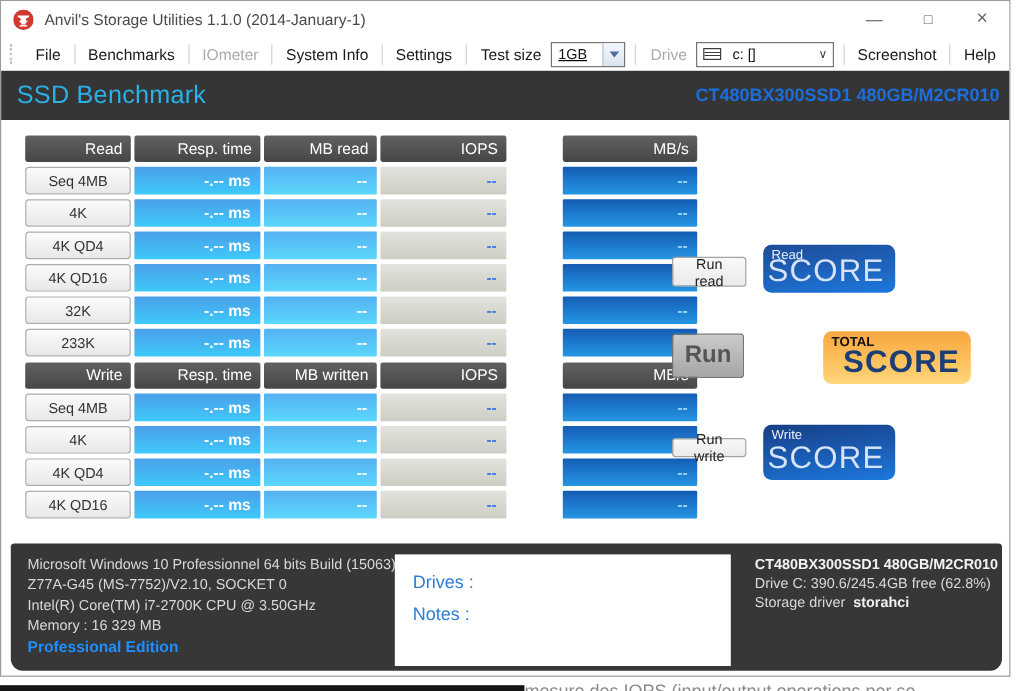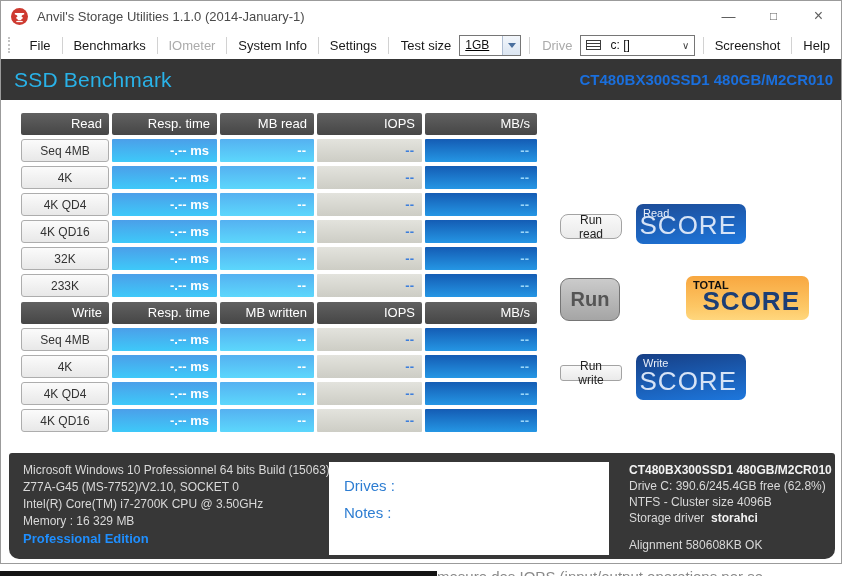--- a/index.html
+++ b/index.html
@@ -52,36 +52,36 @@
   
   .bench{position:absolute;left:20px;}
   .bench.read{top:112px;}
   .bench.write{top:301px;}
   .trow{display:flex;margin-bottom:4px;}
   .hcell{height:22px;line-height:22px;background:linear-gradient(#616161,#464646);
     color:#fff;font-size:13px;text-align:right;padding-right:7px;border-radius:2px;
     margin-right:3px;box-sizing:border-box;}
   .cell{height:23px;line-height:23px;margin-right:3px;box-sizing:border-box;
     font-size:13px;font-weight:bold;text-align:right;padding-right:8px;border-radius:1px;}
-  .c0{width:88px;}.c1{width:105px;}.c2{width:94px;}.c3{width:105px;}.c4{width:112px;margin-right:0;}
+  .c0{width:88px;}.c1{width:105px;}.c2{width:94px;}.c3{width:105px;}.c4{width:112px;margin-right:0;margin-left:44px;}
   .cell.label{background:linear-gradient(#fbfbfb,#e8e8e8);border:1px solid #adadad;
     border-radius:3px;color:#333;font-weight:normal;font-size:12px;text-align:center;padding-right:0;}
   .cell.resp{background:linear-gradient(#4b9fe9,#3ec9f9);color:#fff;}
   .cell.mb{background:linear-gradient(#55b1f1,#5cd7fc);color:#fff;}
   .cell.iops{background:linear-gradient(#e3e3dd,#cdcdc5);color:#3d7edb;}
   .cell.mbs{background:linear-gradient(#145cb4,#2596e4);color:#9bd6f8;}
   
   .btn-small{position:absolute;width:62px;height:25px;font-size:12px;color:#222;
     background:linear-gradient(#f9f9f9,#eaeaea);border:1px solid #a3a3a3;border-radius:3px;
     display:flex;align-items:center;justify-content:center;box-sizing:border-box;cursor:default;
     font-family:"Liberation Sans",sans-serif;}
-  .btn-runread{left:559px;top:213px;border-radius:8px;}
+  .btn-runread{left:559px;top:213px;}
   .btn-runwrite{left:559px;top:364px;height:16px;}
-  .btn-run{position:absolute;left:559px;top:277px;width:60px;height:43px;
-    background:linear-gradient(#cbcbcb,#a5a5a5);border:1px solid #757575;border-radius:9px;
+  .btn-run{position:absolute;left:559px;top:277px;width:60px;height:37px;
+    background:linear-gradient(#cbcbcb,#a5a5a5);border:1px solid #757575;border-radius:3px;
     font-size:20px;font-weight:bold;color:#555;display:flex;align-items:center;justify-content:center;
     box-sizing:border-box;cursor:default;font-family:"Liberation Sans",sans-serif;}
   
   .score{position:absolute;border-radius:7px;}
   .score-read{left:635px;top:203px;width:110px;height:40px;
     background:linear-gradient(172deg,#1d4c97,#1d77dd);}
   .score-write{left:635px;top:353px;width:110px;height:46px;
     background:linear-gradient(172deg,#173f85,#1d77dd);}
   .score-total{left:685px;top:275px;width:123px;height:44px;
     background:linear-gradient(180deg,#f8a740,#fdc765 70%,#ffd77e);}
@@ -282,27 +282,25 @@
     <div class="edition">Professional Edition</div>
 
     <div class="notesbox">
       <div>Drives :</div>
       <div>Notes :</div>
     </div>
 
     <div class="driveinfo">
       <div class="b">CT480BX300SSD1 480GB/M2CR010</div>
       <div>Drive C: 390.6/245.4GB free (62.8%)</div>
-      <div>NTFS - Cluster size 4096B</div>
       <div>
         <span>Storage driver</span>&nbsp;
         <span class="b">storahci</span>
       </div>
       <div class="gap"></div>
-      <div>Alignment 580608KB OK</div>
     </div>
   </div>
 
 </div>
 
 <div class="bg-blackbar"></div>
 <div class="bg-clip">
   <span>mesure des IOPS (input/output operations per se</span>
 </div>
 

